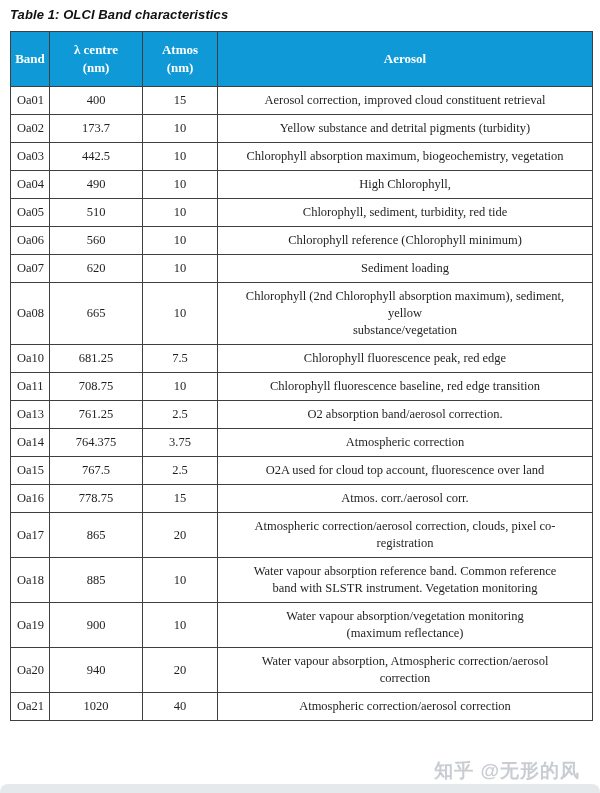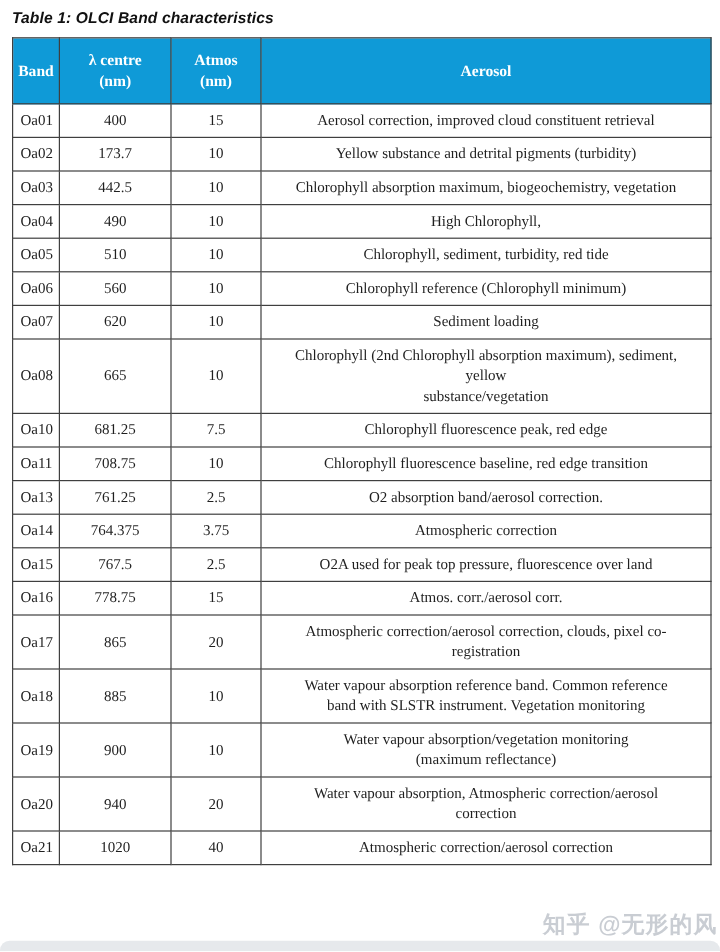--- a/index.html
+++ b/index.html
@@ -27,21 +27,21 @@
   .band-table td {
     font-size:12.5px; color:var(--body-text, #1f1f1f);
     text-align:center; vertical-align:middle;
     padding:5px 6px; line-height:17px;
   }
   .band-table td.c-func { white-space:pre-line; }
   col.w-band   { width:39px; }
   col.w-centre { width:93px; }
   col.w-width  { width:75px; }
   .watermark {
-    position:absolute; right:2px; bottom:9px;
+    position:absolute; right:20px; bottom:9px;
     font-size:19px; font-weight:700; letter-spacing:1px;
     color:#c9cdd3; text-shadow:0 0 1px #ffffff; white-space:nowrap;
     pointer-events:none;
   }
   .footer-strip {
     position:absolute; left:0; right:0; bottom:0; height:9px;
     background:var(--footer-strip, #e6e9ec);
     border-radius:8px 8px 0 0;
   }
 </style>
@@ -141,21 +141,21 @@
         <tr>
     <td class="c-band">Oa14</td>
     <td class="c-centre">764.375</td>
     <td class="c-width">3.75</td>
     <td class="c-func">Atmospheric correction</td>
   </tr>
         <tr>
     <td class="c-band">Oa15</td>
     <td class="c-centre">767.5</td>
     <td class="c-width">2.5</td>
-    <td class="c-func">O2A used for peak top pressure, fluorescence over land</td>
+    <td class="c-func">O2A used for cloud top account, fluorescence over land</td>
   </tr>
         <tr>
     <td class="c-band">Oa16</td>
     <td class="c-centre">778.75</td>
     <td class="c-width">15</td>
     <td class="c-func">Atmos. corr./aerosol corr.</td>
   </tr>
         <tr>
     <td class="c-band">Oa17</td>
     <td class="c-centre">865</td>

